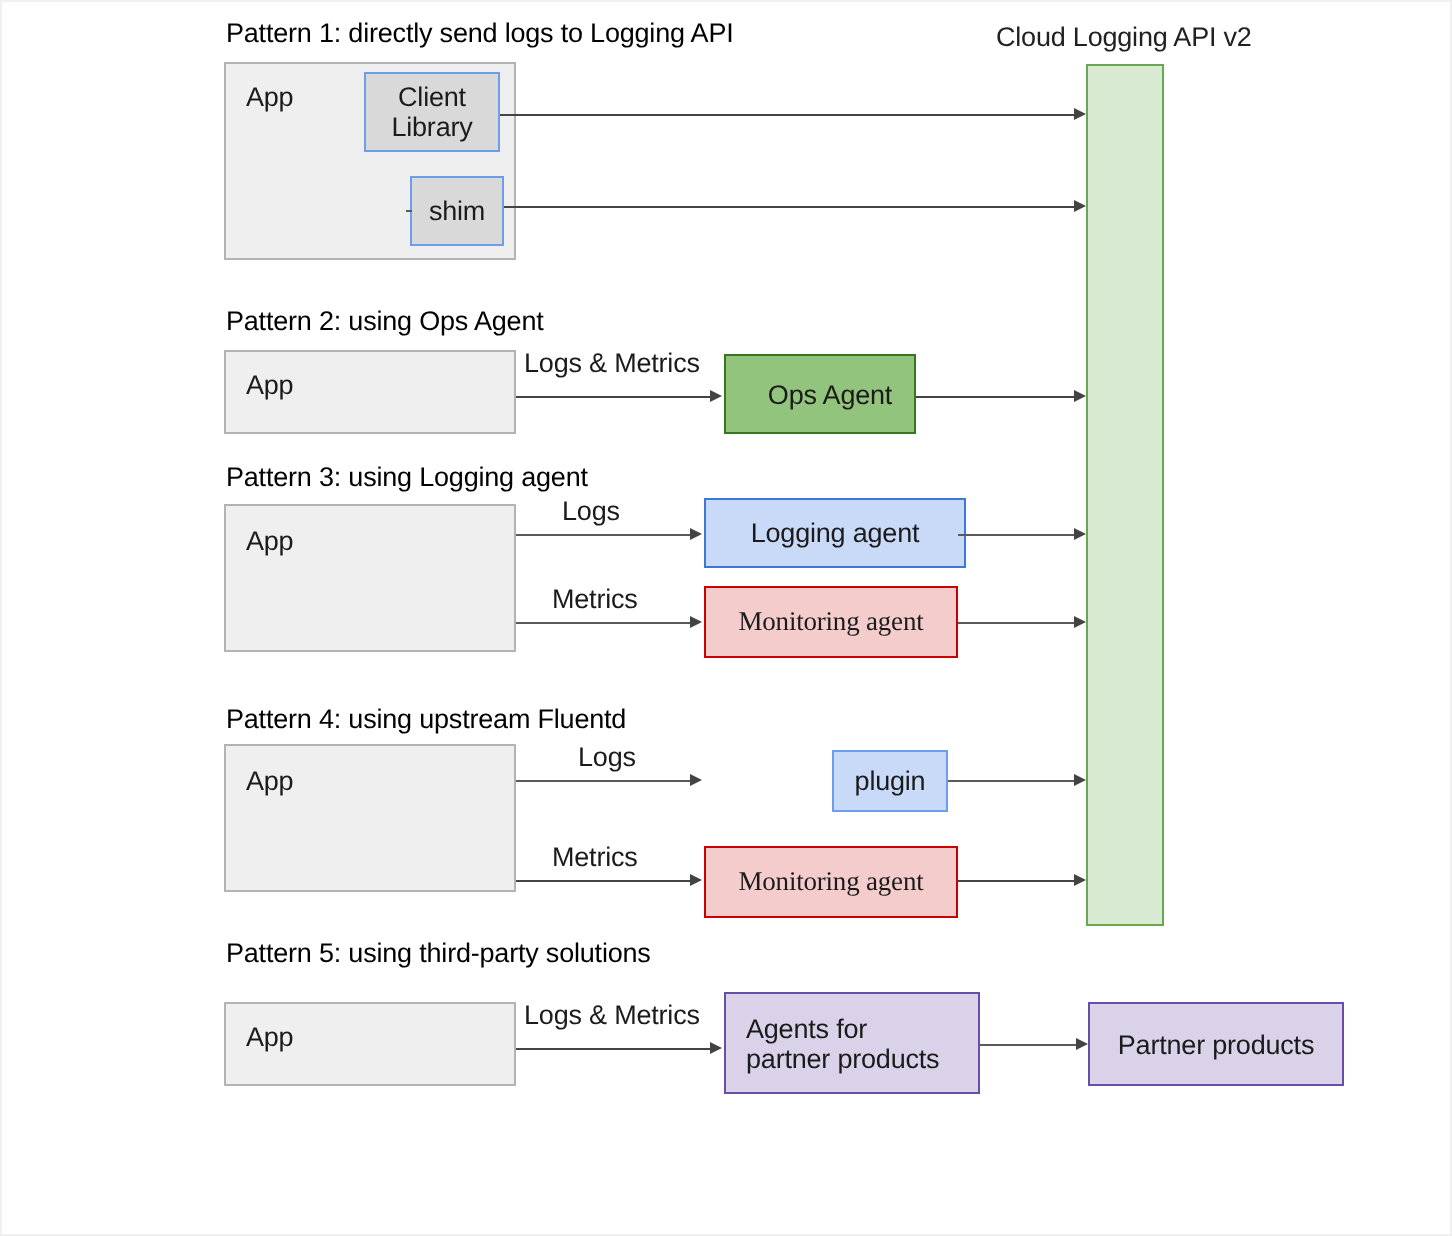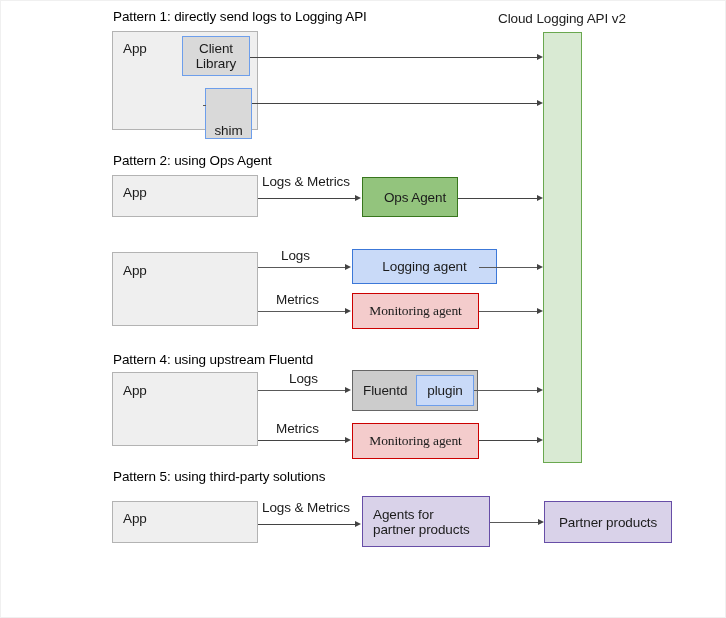--- a/index.html
+++ b/index.html
@@ -156,21 +156,21 @@
   <div class="box app-box left" style="left:112px; top:31px; width:146px; height:99px;">
     <span class="box-label">App</span>
   </div>
 
   <div class="box client-lib-box center" style="left:182px; top:36px; width:68px; height:40px;">
     <span class="box-label">Client
 Library</span>
   </div>
 
 
-  <div class="box shim-box center" style="left:205px; top:88px; width:47px; height:51px;align-items:flex-end;">
+  <div class="box shim-box center" style="left:205px; top:88px; width:47px; height:35px;">
     <span class="box-label">shim</span>
   </div>
 
   <div class="hline thin" style="left:203px; top:105px; width:3px;"></div>
 
   <div class="hline" style="left:250px; top:57px; width:291px;"></div>
   <div class="arrowhead" style="left:537px; top:53.5px;"></div>
 
   <div class="hline" style="left:252px; top:103px; width:289px;"></div>
   <div class="arrowhead" style="left:537px; top:99.5px;"></div>
@@ -186,30 +186,31 @@
   <div class="hline" style="left:258px; top:198px; width:98px;"></div>
   <div class="arrowhead" style="left:355px; top:194.5px;"></div>
 
   <div class="box ops-agent-box center" style="left:362px; top:177px; width:96px; height:40px;padding-left:10px;">
     <span class="box-label">Ops Agent</span>
   </div>
 
   <div class="hline" style="left:458px; top:198px; width:83px;"></div>
   <div class="arrowhead" style="left:537px; top:194.5px;"></div>
 
+  <div class="pattern-title" style="left:113px; top:231px;">Pattern 3: using Logging agent</div>
 
   <div class="box app-box left tall" style="left:112px; top:252px; width:146px; height:74px;">
     <span class="box-label">App</span>
   </div>
 
   <div class="edge-label" style="left:281px; top:248px;">Logs</div>
   <div class="hline thin" style="left:258px; top:267px; width:88px;"></div>
   <div class="arrowhead" style="left:345px; top:263.5px;"></div>
 
-  <div class="box logging-agent-box center" style="left:352px; top:249px; width:145px; height:35px;">
+  <div class="box logging-agent-box center" style="left:352px; top:249px; width:131px; height:35px;">
     <span class="box-label">Logging agent</span>
   </div>
   <div class="hline thin" style="left:479px; top:267px; width:62px;"></div>
   <div class="arrowhead" style="left:537px; top:263.5px;"></div>
 
   <div class="edge-label" style="left:276px; top:292px;">Metrics</div>
   <div class="hline thin" style="left:258px; top:311px; width:88px;"></div>
   <div class="arrowhead" style="left:345px; top:307.5px;"></div>
 
   <div class="box monitoring-agent-box center" style="left:352px; top:293px; width:127px; height:36px;">
@@ -221,23 +222,20 @@
   <div class="pattern-title" style="left:113px; top:352px;">Pattern 4: using upstream Fluentd</div>
 
   <div class="box app-box left tall" style="left:112px; top:372px; width:146px; height:74px;">
     <span class="box-label">App</span>
   </div>
 
   <div class="edge-label" style="left:289px; top:371px;">Logs</div>
   <div class="hline thin" style="left:258px; top:390px; width:88px;"></div>
   <div class="arrowhead" style="left:345px; top:386.5px;"></div>
 
-  <div class="box fluentd-box" style="left:352px; top:370px; width:126px; height:41px;">
-    <span class="box-label">Fluentd</span>
-  </div>
   <div class="box plugin-box center" style="left:416px; top:375px; width:58px; height:31px;">
     <span class="box-label">plugin</span>
   </div>
   <div class="hline thin" style="left:474px; top:390px; width:67px;"></div>
   <div class="arrowhead" style="left:537px; top:386.5px;"></div>
 
   <div class="edge-label" style="left:276px; top:421px;">Metrics</div>
   <div class="hline" style="left:258px; top:440px; width:88px;"></div>
   <div class="arrowhead" style="left:345px; top:436.5px;"></div>
 

